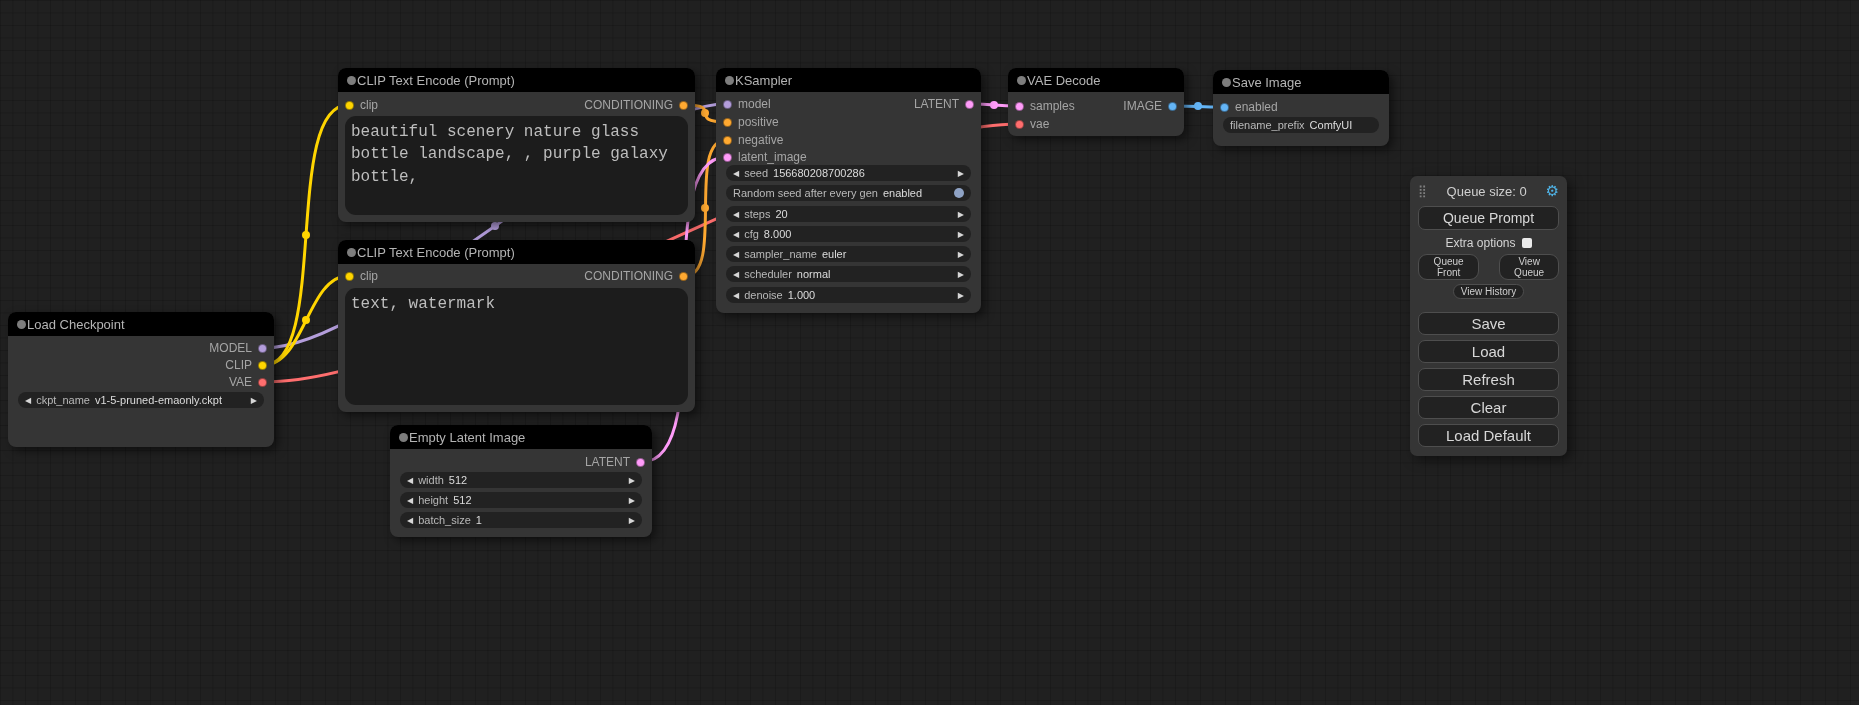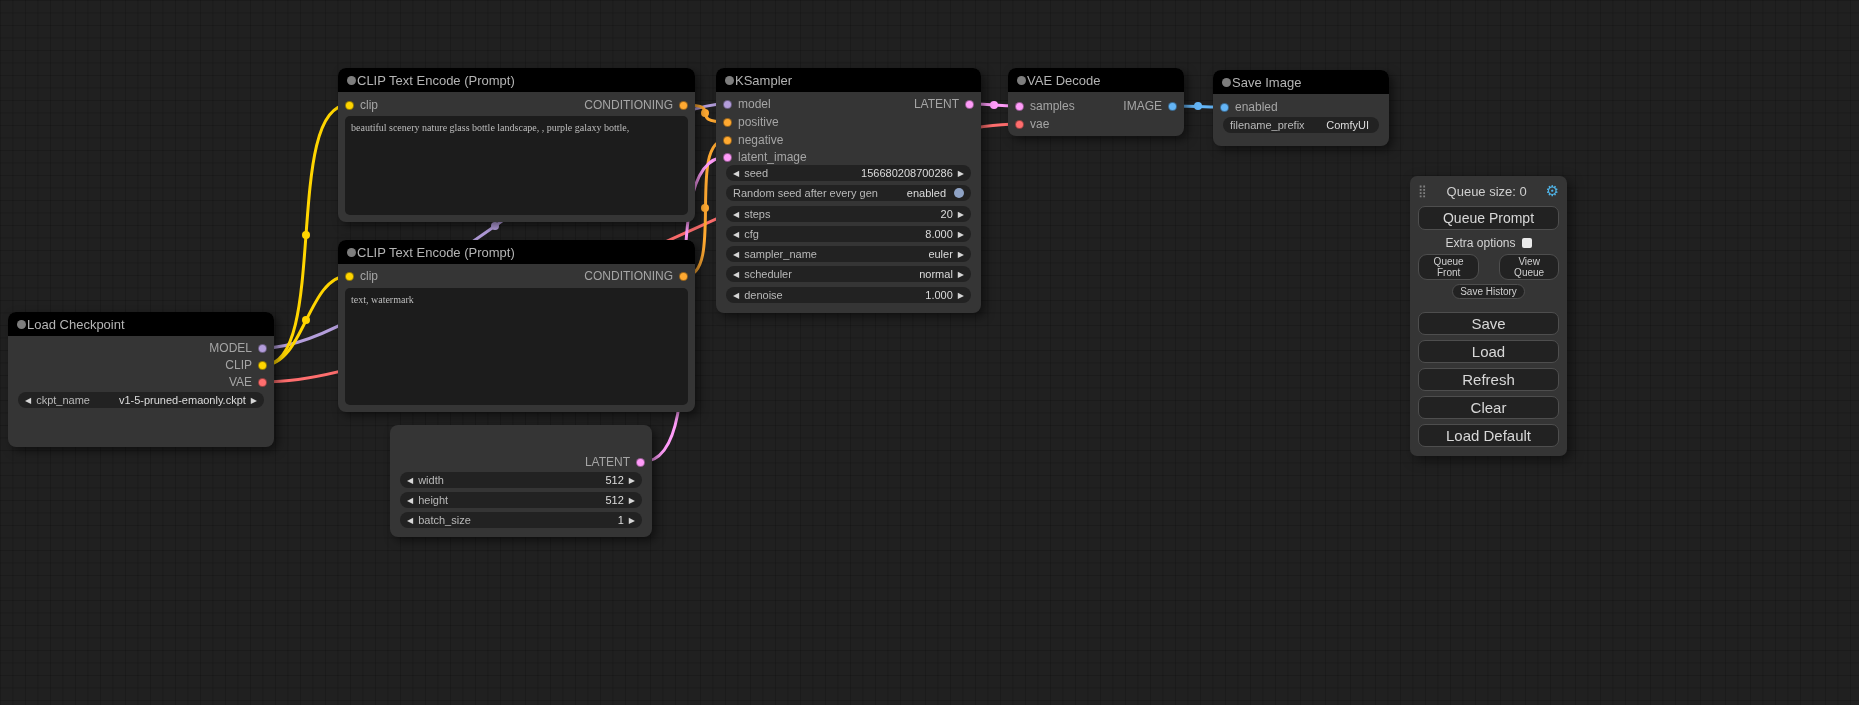--- a/index.html
+++ b/index.html
@@ -16,25 +16,25 @@
     border-radius:8px 8px 0 0;color:#b4b4b4;font-size:13px;white-space:nowrap}
   .ndot{width:9px;height:9px;border-radius:50%;background:#7d7d7d;flex:none}
   .prow{position:absolute;left:0;right:0;height:16px;display:flex;align-items:center;gap:6px;padding:0 7px;
     color:#a5a5a5;font-size:12px;white-space:nowrap}
   .prow.out{justify-content:flex-end}
   .prow .spacer{flex:1}
   .pdot{width:9px;height:9px;border-radius:50%;flex:none;border:1px solid rgba(0,0,0,.4)}
   .widget{position:absolute;left:10px;right:10px;height:16px;background:#222;border-radius:8px;display:flex;
     align-items:center;padding:0 7px;font-size:11px;color:#b9b9b9;gap:5px;white-space:nowrap}
   .widget .arr{font-size:8px;color:#d6d6d6;flex:none}
-  .widget .wval{flex:1;text-align:right;color:#dcdcdc;overflow:hidden}
+  .widget .wval{flex:1;color:#dcdcdc;overflow:hidden}
   .widget.noarrow .wval{padding-right:3px}
   .knob{width:10px;height:10px;border-radius:50%;flex:none}
-  .ntext{position:absolute;left:7px;right:7px;background:#1c1c1c;border-radius:5px;padding:5px 6px;color:#bdbdbd;
-    font-family:Liberation Serif, serif;font-size:10px;line-height:1.4;white-space:pre-wrap;word-break:break-word}
+  .ntext{position:absolute;left:7px;right:7px;background:#1c1c1c;border-radius:11px;padding:5px 6px;color:#bdbdbd;
+    font-family:Liberation Mono, monospace;font-size:16px;line-height:1.4;white-space:pre-wrap;word-break:break-word}
   .qpanel{position:absolute;z-index:3;left:1410px;top:176px;width:157px;background:#353535;border-radius:7px;
     box-shadow:4px 4px 12px rgba(0,0,0,.5);padding:5px 8px 9px;color:#ddd}
   .qheader{display:flex;align-items:center;height:20px;font-size:13px;color:#cfcfcf}
   .qgrip{color:#808080;font-size:12px;margin-right:5px;cursor:grab}
   .qtitle{flex:1;text-align:center}
   .qgear{font-size:15px;margin-left:4px}
   button.qbig{display:block;width:100%;background:#222;border:1px solid #4e4e4e;border-radius:7px;color:#d8d8d8;
     font-family:inherit;font-size:15px;padding:2px 0;margin-top:5px;text-align:center;cursor:pointer}
   button.qprompt{font-size:14px;padding:3px 0}
   .qextra{display:flex;align-items:center;justify-content:center;gap:6px;font-size:12px;margin-top:6px;color:#d5d5d5}
@@ -119,20 +119,24 @@
       <span class="pdot" style="background-color: rgb(255, 213, 0);"></span>
       <span>clip</span>
       <span class="spacer"></span>
       <span>CONDITIONING</span>
       <span class="pdot" style="background-color: rgb(255, 169, 49);"></span>
     </div>
     <div class="ntext" style="top:48px;height:117px">text, watermark</div>
   </div>
 
   <div class="node" style="left:390px;top:425px;width:262px;height:112px">
+    <div class="ntitle">
+      <span class="ndot"></span>
+      <span>Empty Latent Image</span>
+    </div>
     <div class="prow out" style="top:29px">
       <span>LATENT</span>
       <span class="pdot" style="background-color: rgb(255, 156, 249);"></span>
     </div>
     <div class="widget" style="top:47px">
       <span class="arr">◀</span>
       <span>width</span>
       <span class="wval">512</span>
       <span class="arr">▶</span>
     </div>
@@ -259,21 +263,21 @@
     <button class="qbig qprompt">Queue Prompt</button>
     <div class="qextra">
       <span>Extra options</span>
       <span class="qcheck"></span>
     </div>
     <div class="qsmallrow">
       <button class="qsmall">Queue Front</button>
       <button class="qsmall">View Queue</button>
     </div>
     <div class="qsmallrow">
-      <button class="qsmall">Save History</button>
+      <button class="qsmall">View History</button>
     </div>
     <div class="qgap"></div>
     <button class="qbig">Save</button>
     <button class="qbig">Load</button>
     <button class="qbig">Refresh</button>
     <button class="qbig">Clear</button>
     <button class="qbig">Load Default</button>
   </div>
 
 </div>

